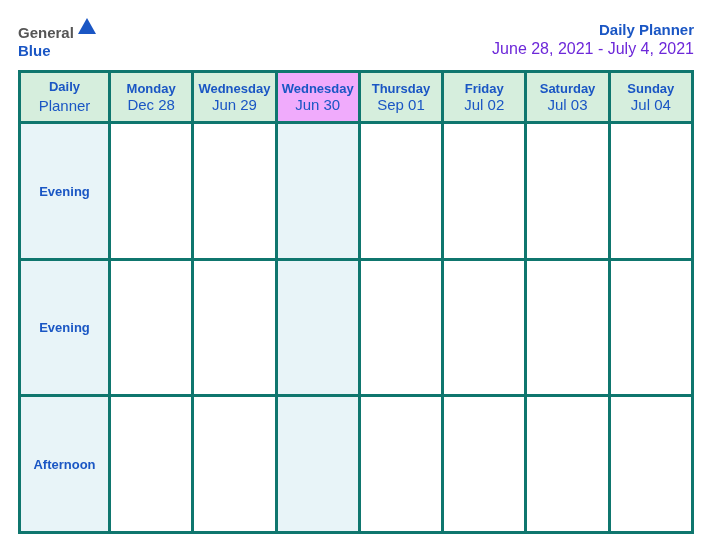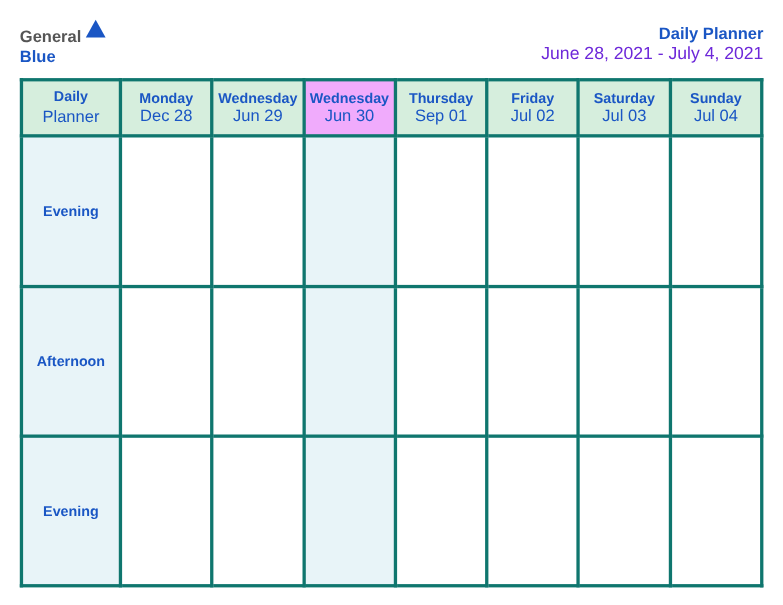--- a/index.html
+++ b/index.html
@@ -204,31 +204,31 @@
         <td class="label-cell">Evening</td>
         <td></td>
         <td></td>
         <td class="wednesday-col"></td>
         <td></td>
         <td></td>
         <td></td>
         <td></td>
       </tr>
       <tr class="time-row">
+        <td class="label-cell">Evening</td>
+        <td></td>
+        <td></td>
+        <td class="wednesday-col"></td>
+        <td></td>
+        <td></td>
+        <td></td>
+        <td></td>
+      </tr>
+      <tr class="time-row">
         <td class="label-cell">Afternoon</td>
-        <td></td>
-        <td></td>
-        <td class="wednesday-col"></td>
-        <td></td>
-        <td></td>
-        <td></td>
-        <td></td>
-      </tr>
-      <tr class="time-row">
-        <td class="label-cell">Evening</td>
         <td></td>
         <td></td>
         <td class="wednesday-col"></td>
         <td></td>
         <td></td>
         <td></td>
         <td></td>
       </tr>
     </tbody>
   </table>

